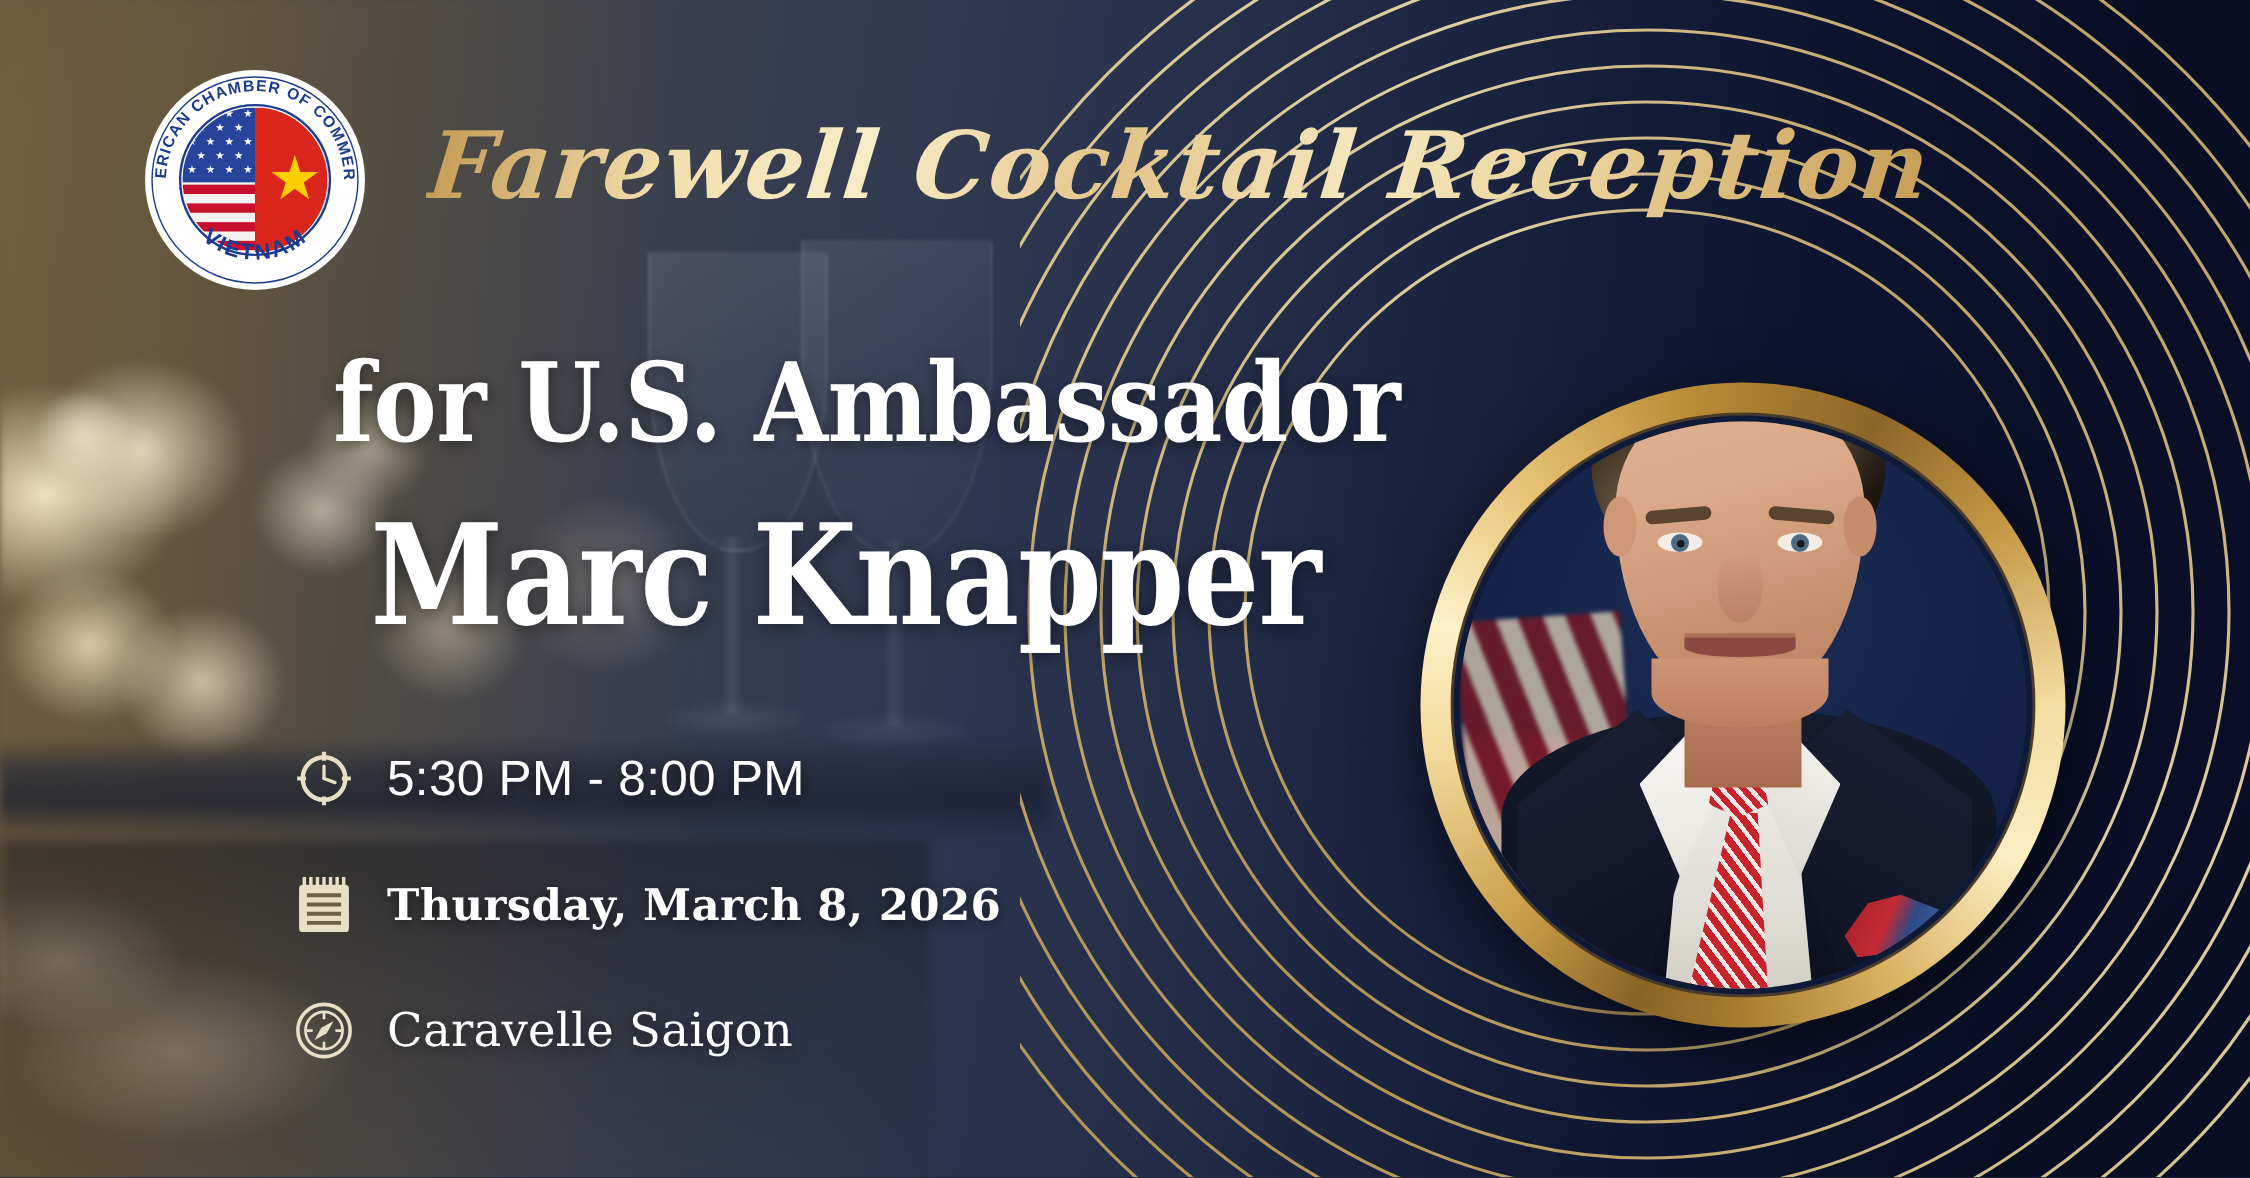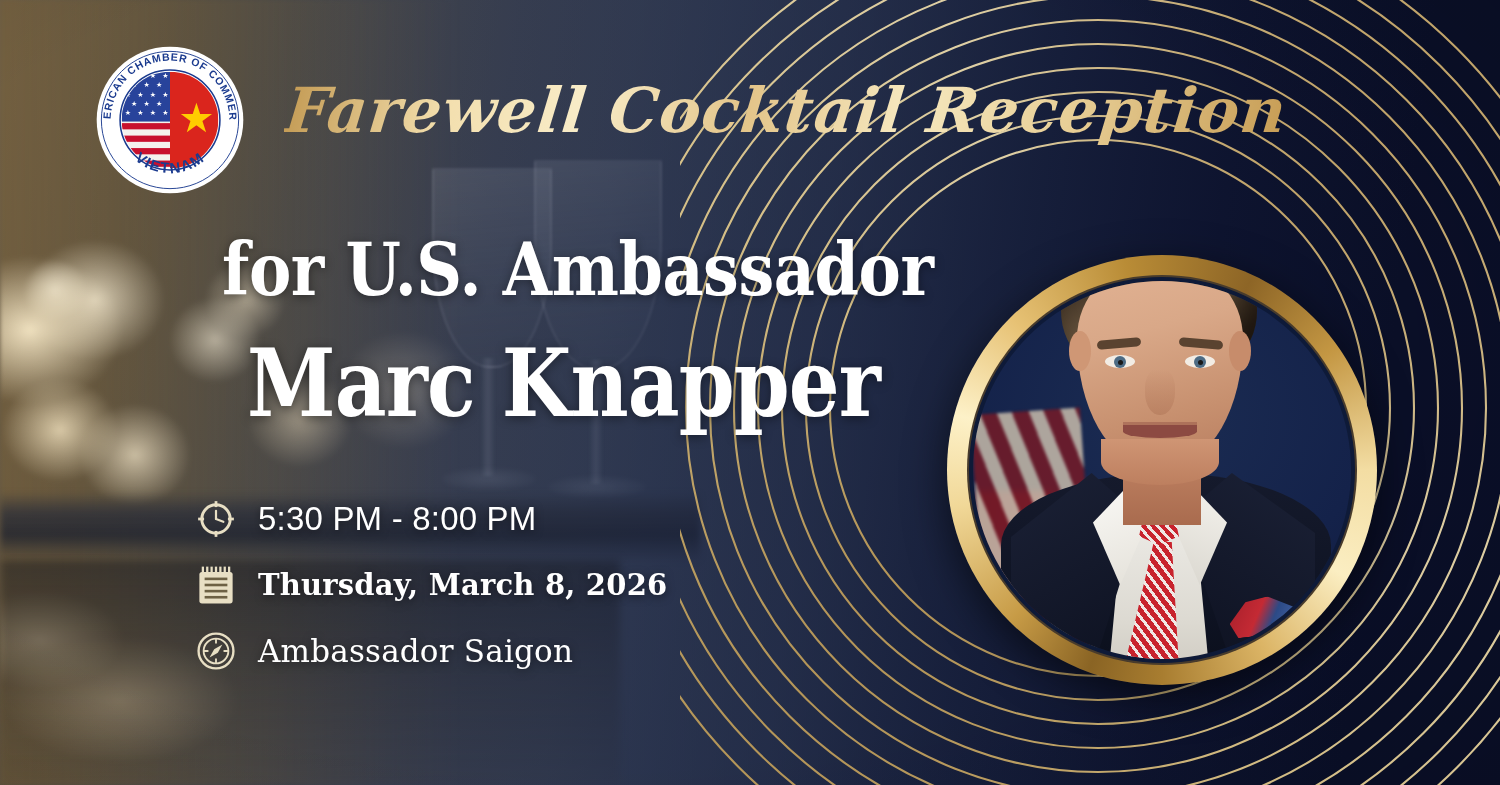--- a/index.html
+++ b/index.html
@@ -167,21 +167,21 @@
     transform: scaleX(.86);
     transform-origin: left center;
     text-shadow: 0 2px 12px rgba(0,0,0,.45);
   }
 
   .details {
     position: absolute;
     left: 192px; top: 490px;
     display: flex;
     flex-direction: column;
-    gap: 8px;
+    gap: 26px;
   }
   .detail-row {
     display: flex;
     align-items: center;
     gap: 18px;
     height: 58px;
   }
   .detail-icon {
     width: 48px; height: 48px;
     flex: 0 0 48px;
@@ -542,21 +542,21 @@
           <circle cx="24" cy="24" r="13.5" fill="none" stroke="#e8dfc4" stroke-width="2"></circle>
           <g stroke="#e8dfc4" stroke-width="2" stroke-linecap="round">
             <line x1="24" y1="11.5" x2="24" y2="15"></line>
             <line x1="24" y1="33" x2="24" y2="36.5"></line>
             <line x1="11.5" y1="24" x2="15" y2="24"></line>
             <line x1="33" y1="24" x2="36.5" y2="24"></line>
           </g>
           <path d="M 31 17 L 26 26 L 17 31 L 22 22 Z" fill="#e8dfc4"></path>
         </svg>
       </span>
-      <span class="detail-text venue">Ambassador Saigon</span>
+      <span class="detail-text venue">Caravelle Saigon</span>
     </div>
   </div>
 
   <div class="portrait-wrap">
     <div class="portrait-ring"></div>
     <div class="portrait-ring-inner"></div>
     <div class="portrait-photo">
       <div class="photo-clip">
         <div class="flag-stripe2"></div>
         <div class="flag-stripe"></div>

